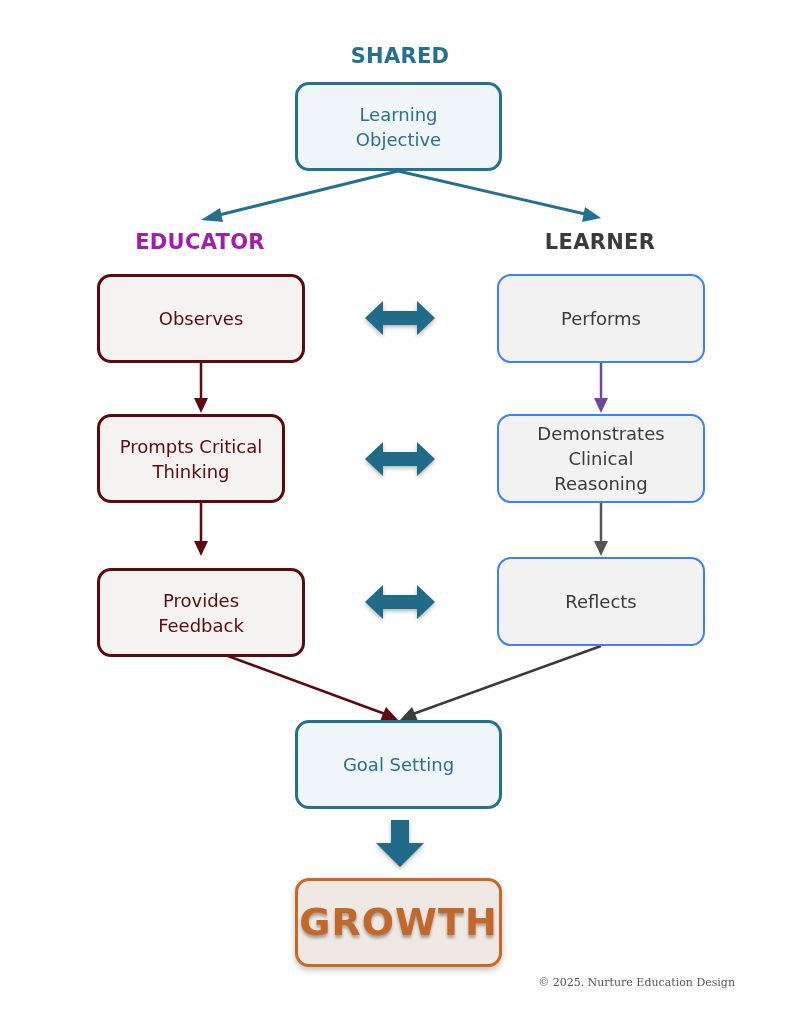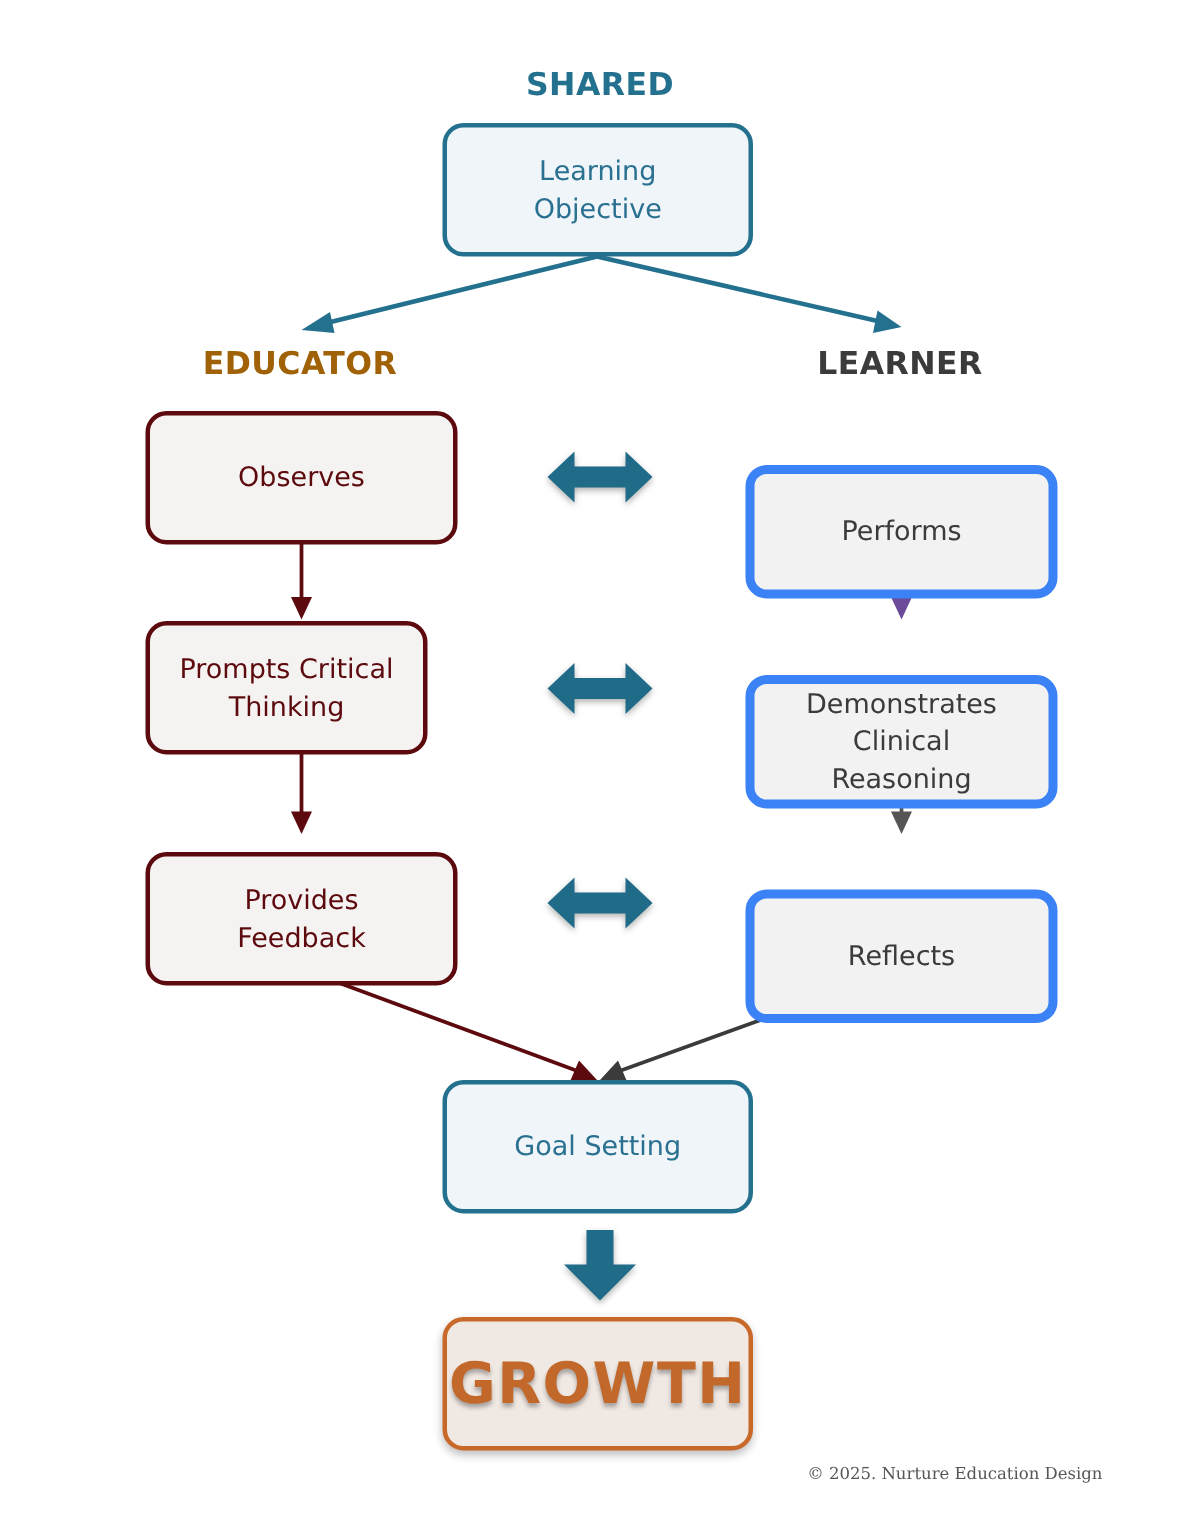--- a/index.html
+++ b/index.html
@@ -2,31 +2,31 @@
 <html><head>
 <meta charset="utf-8">
 <style>
   html, body { margin:0; padding:0; background:#ffffff; }
   body { width:791px; height:1023px; position:relative; overflow:hidden; font-family:"DejaVu Sans", sans-serif; }
   .heading { position:absolute; font-weight:bold; font-size:21px; letter-spacing:0.3px; text-align:center; font-family:"DejaVu Sans", sans-serif; }
   .box { position:absolute; box-sizing:border-box; border-radius:14px; display:flex; align-items:center; justify-content:center; text-align:center; font-size:18px; line-height:25px; padding:12px 8px; }
   .box span { white-space:pre-line; }
   .shared { border:3px solid #24718f; background:#eff5f8; color:#2a7090; }
   .edu { border:3px solid #5c0a0e; background:#f5f3f2; color:#5c0a0e; }
-  .lrn { border:6px solid #3b82f6; background:#f2f2f2; color:#3b3b3b;margin-top:36px; }
+  .lrn { border:2px solid #3b82f6; background:#f2f2f2; color:#3b3b3b; }
   .growth { border:3px solid #c8692a; background:#f0e8e3; color:#c2682a; font-weight:bold; font-size:38px; letter-spacing:1px;
             text-shadow:0 3px 3px rgba(0,0,0,0.3); box-shadow:0 3px 6px rgba(0,0,0,0.25); }
   svg.overlay { position:absolute; left:0; top:0; }
   .footer { position:absolute; right:56px; top:976px; font-family:"DejaVu Serif", serif; font-size:11px; color:#555; }
 </style>
 </head>
 <body>
 
 <div class="heading" style="left:300px; top:44px; width:200px; color:#24718f;">SHARED</div>
-<div class="heading" style="left:100px; top:230px; width:200px; color:#a16207;">EDUCATOR</div>
+<div class="heading" style="left:100px; top:230px; width:200px; color:#a21caf;">EDUCATOR</div>
 <div class="heading" style="left:500px; top:230px; width:200px; color:#3b3b3b;">LEARNER</div>
 
 <svg class="overlay" width="791" height="1023">
   <defs>
     <marker id="mShared" markerWidth="10" markerHeight="8" refX="9" refY="4" orient="auto" markerUnits="userSpaceOnUse">
         <path d="M0,0 L10,4 L0,8 Z" fill="#24718f"></path>
       </marker>
   </defs>
 
   <g>

